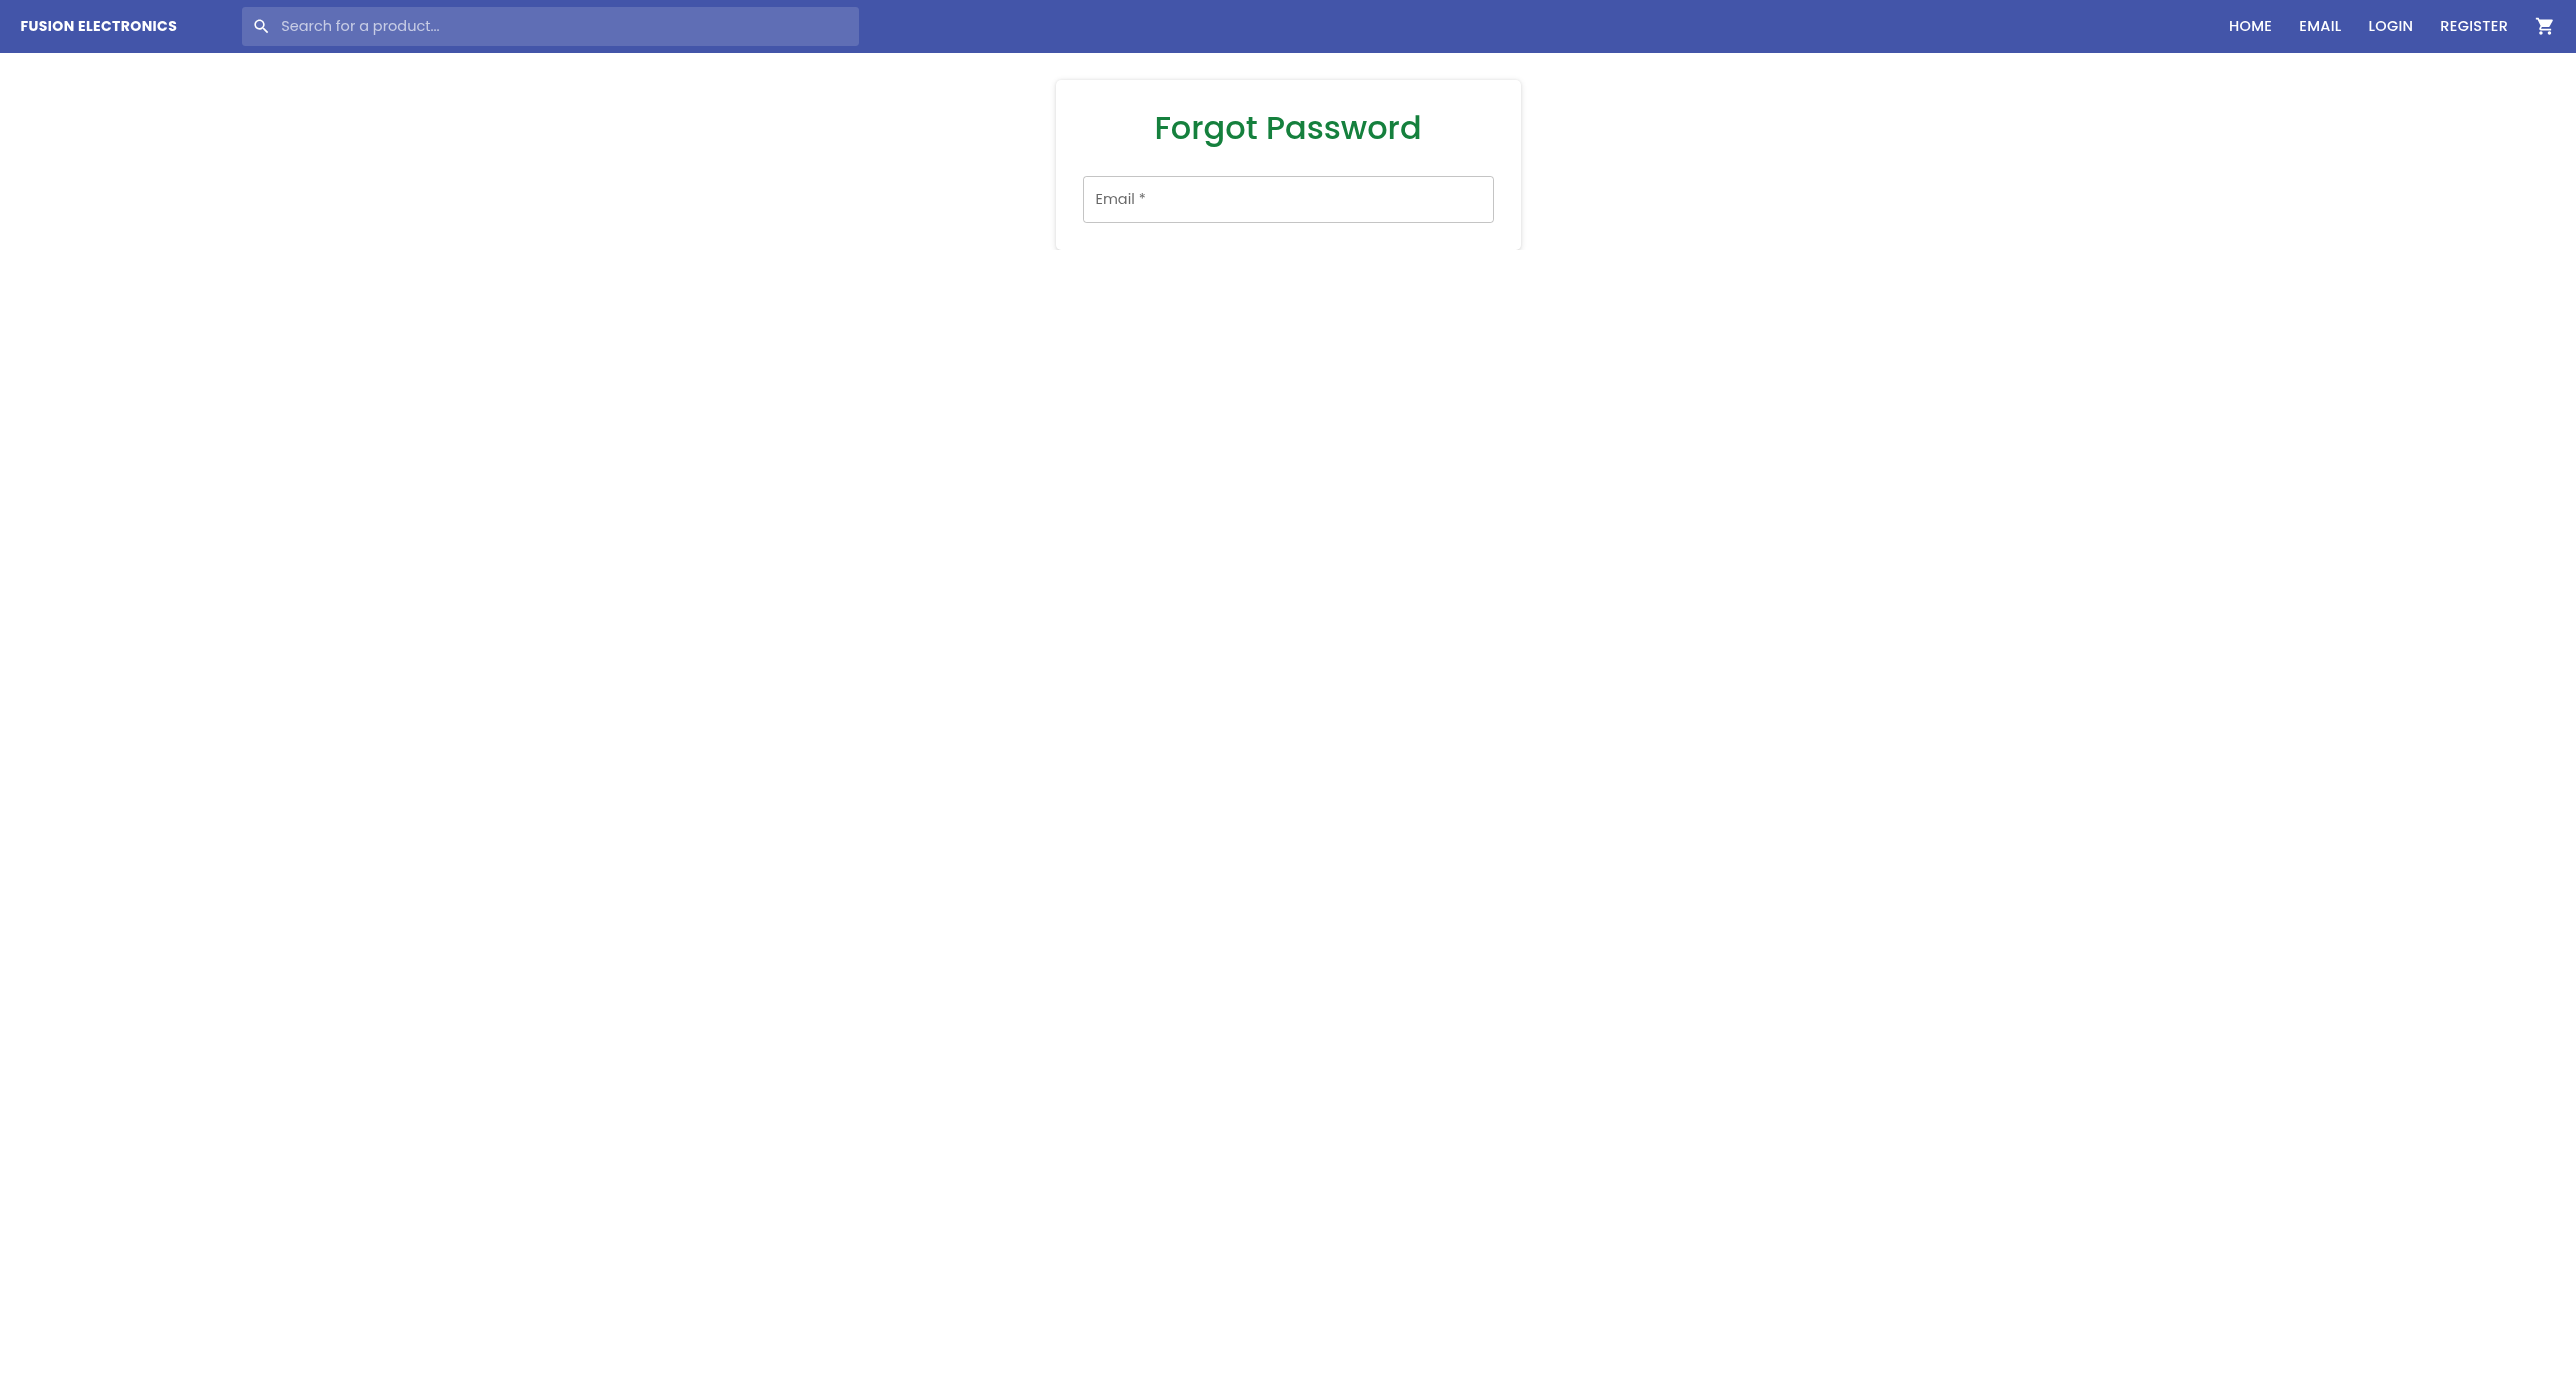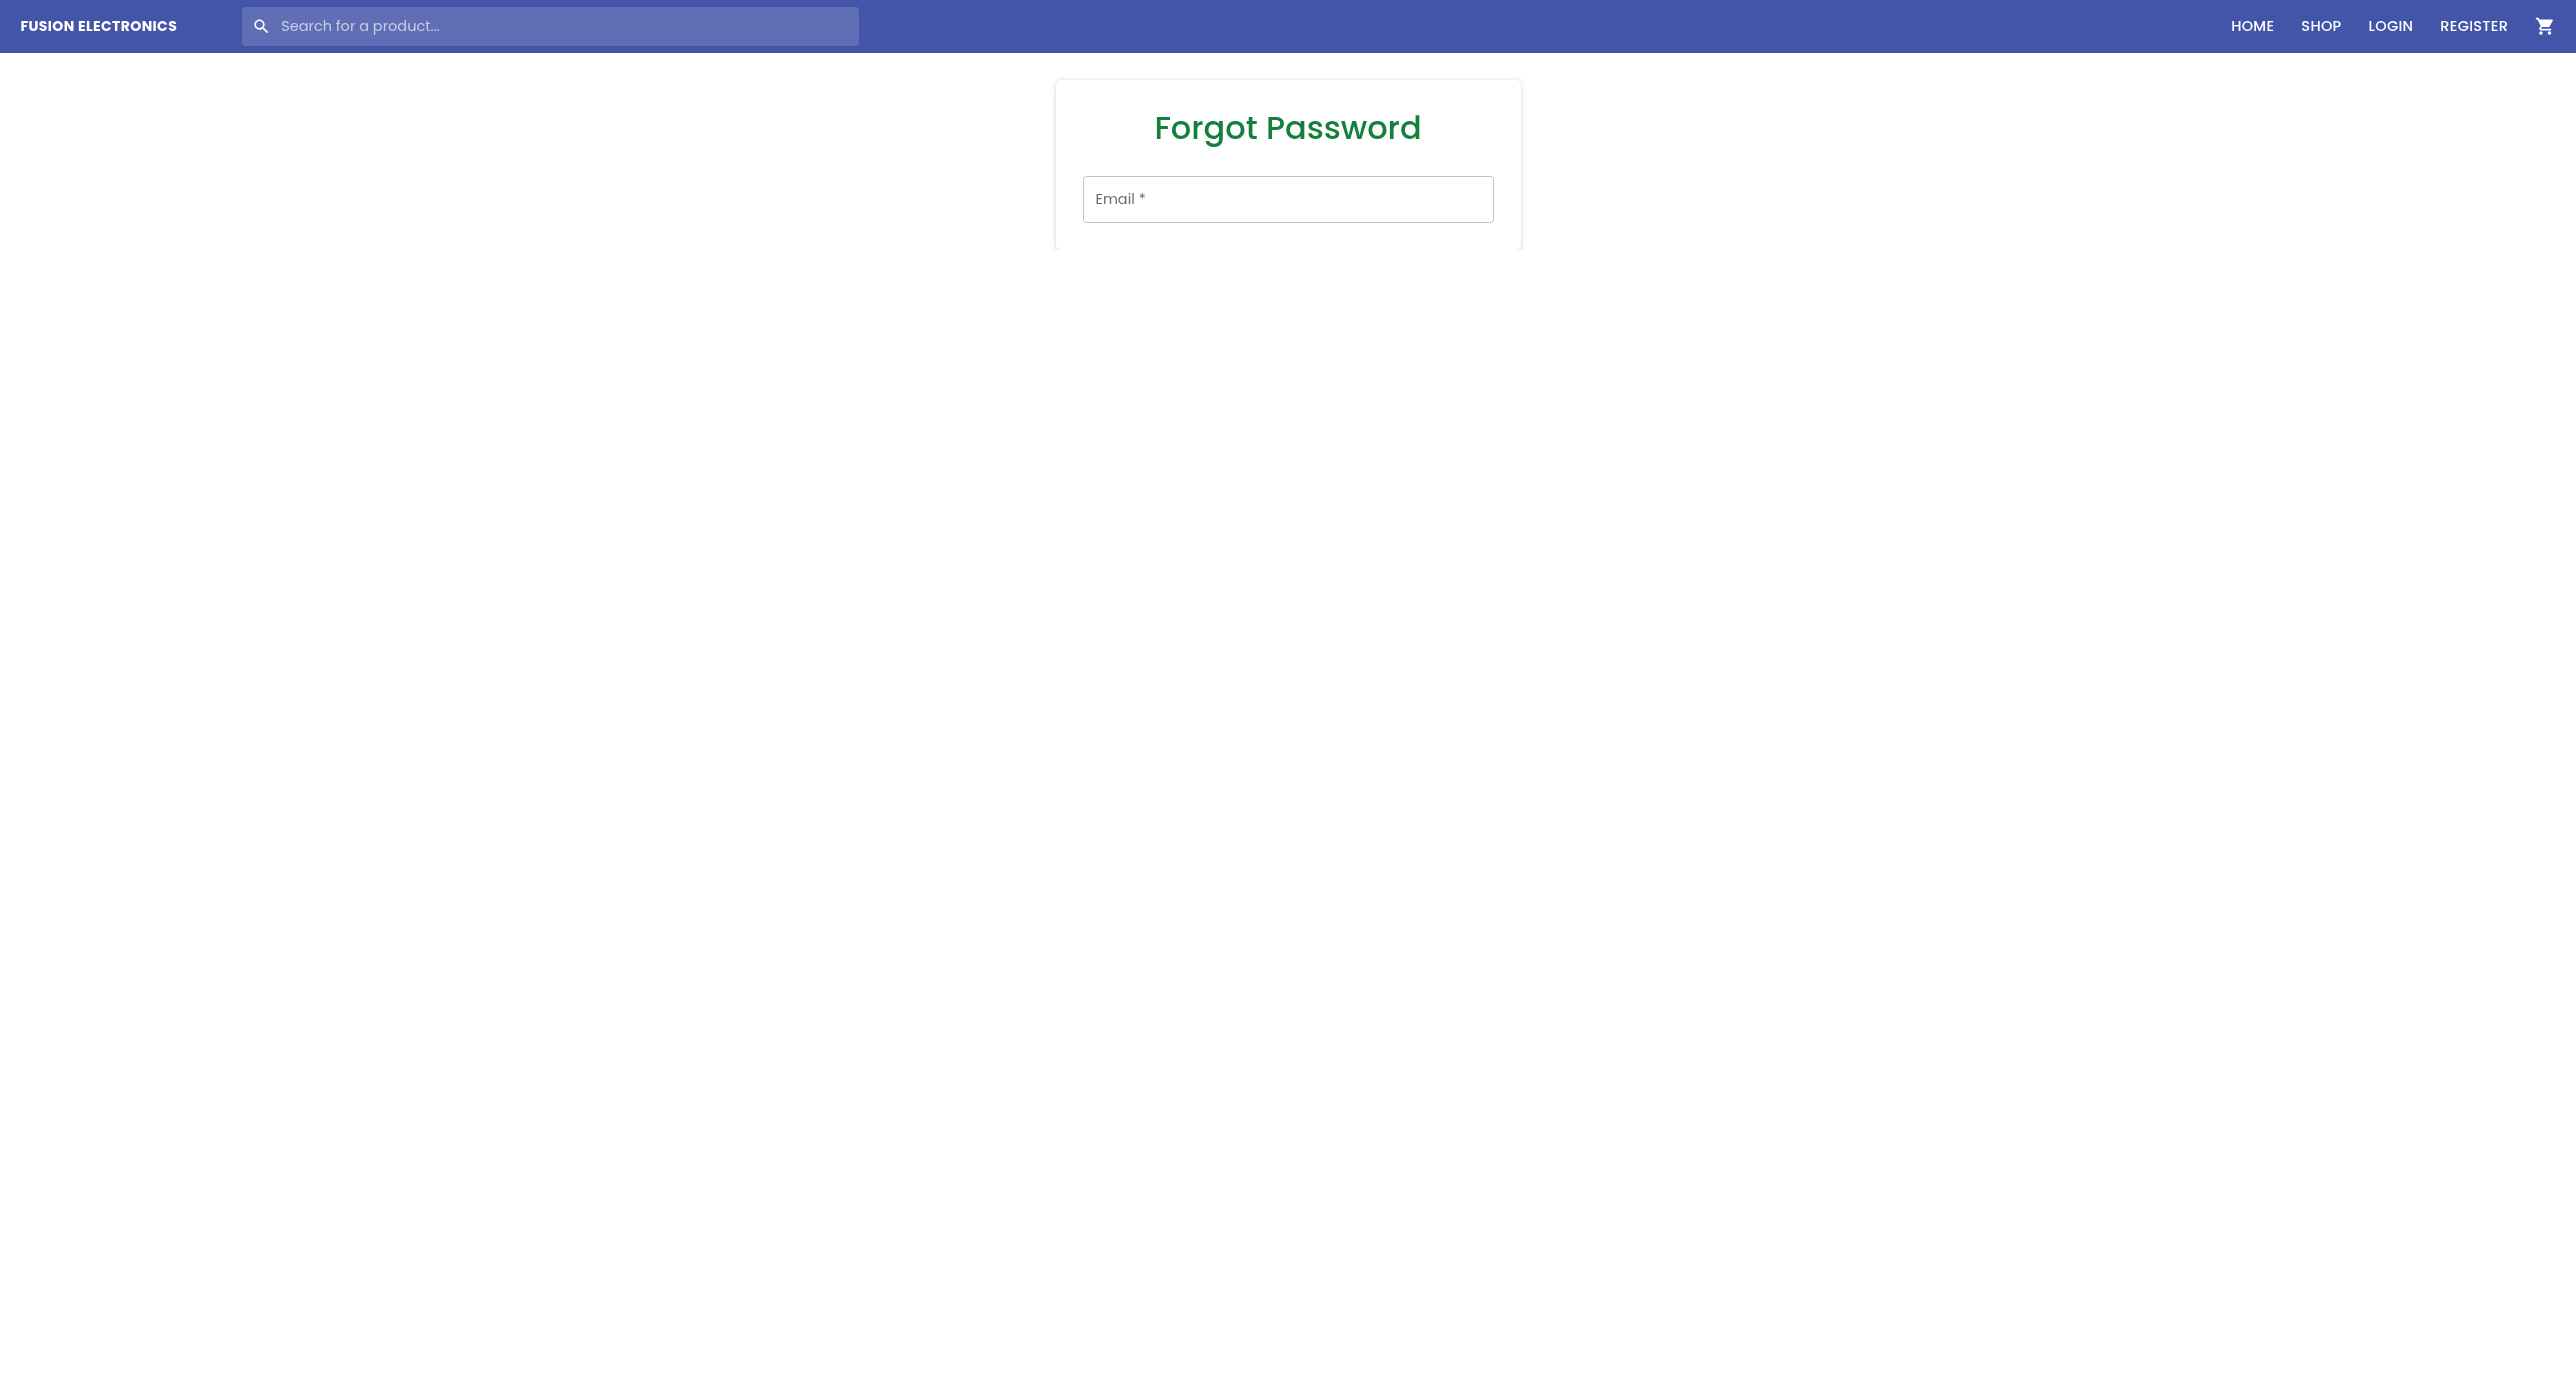--- a/index.html
+++ b/index.html
@@ -161,21 +161,21 @@
     <span class="search-icon">
       <svg width="19" height="19" viewBox="0 0 24 24" fill="currentColor">
         <path d="M15.5 14h-.79l-.28-.27C15.41 12.59 16 11.11 16 9.5 16 5.91 13.09 3 9.5 3S3 5.91 3 9.5 5.91 16 9.5 16c1.61 0 3.09-.59 4.23-1.57l.27.28v.79l5 4.99L20.49 19l-4.99-5zm-6 0C7.01 14 5 11.99 5 9.5S7.01 5 9.5 5 14 7.01 14 9.5 11.99 14 9.5 14z"></path>
       </svg>
     </span>
     <input type="text" class="search-input" placeholder="Search for a product..." style="">
   </div>
 
   <nav class="nav">
     <a class="nav-link">HOME</a>
-    <a class="nav-link">SHOP</a>
+    <a class="nav-link">EMAIL</a>
     <a class="nav-link">LOGIN</a>
     <a class="nav-link">REGISTER</a>
     <span class="cart-icon">
       <svg width="20.4" height="20.4" viewBox="0 0 24 24" fill="currentColor">
         <path d="M7 18c-1.1 0-1.99.9-1.99 2S5.9 22 7 22s2-.9 2-2-.9-2-2-2zM1 2v2h2l3.6 7.59-1.35 2.45c-.16.28-.25.61-.25.96 0 1.1.9 2 2 2h12v-2H7.42c-.14 0-.25-.11-.25-.25l.03-.12.9-1.63h7.45c.75 0 1.41-.41 1.75-1.03l3.58-6.49c.08-.14.12-.31.12-.48 0-.55-.45-1-1-1H5.21l-.94-2H1zm16 16c-1.1 0-1.99.9-1.99 2s.89 2 1.99 2 2-.9 2-2-.9-2-2-2z"></path>
       </svg>
     </span>
   </nav>
 </header>
 

